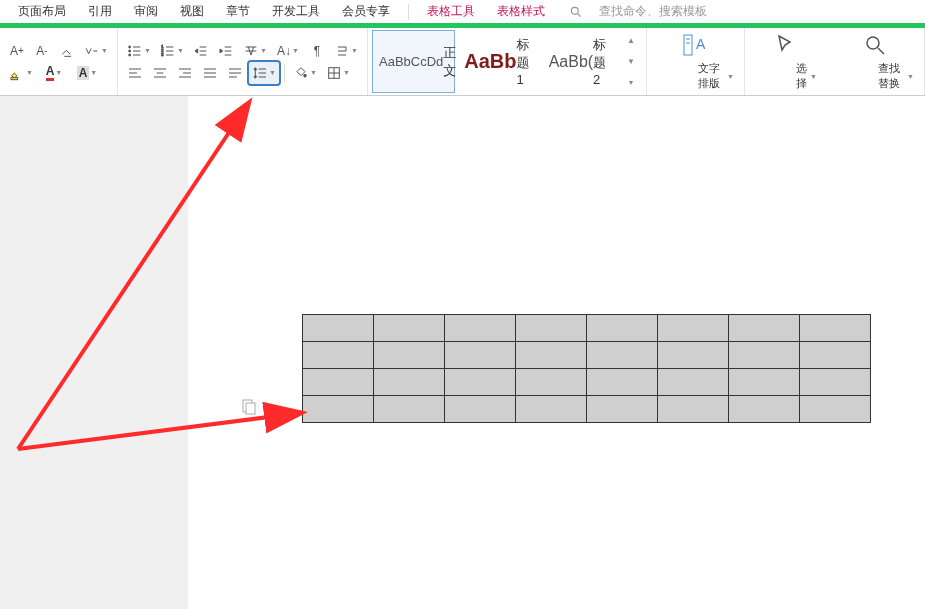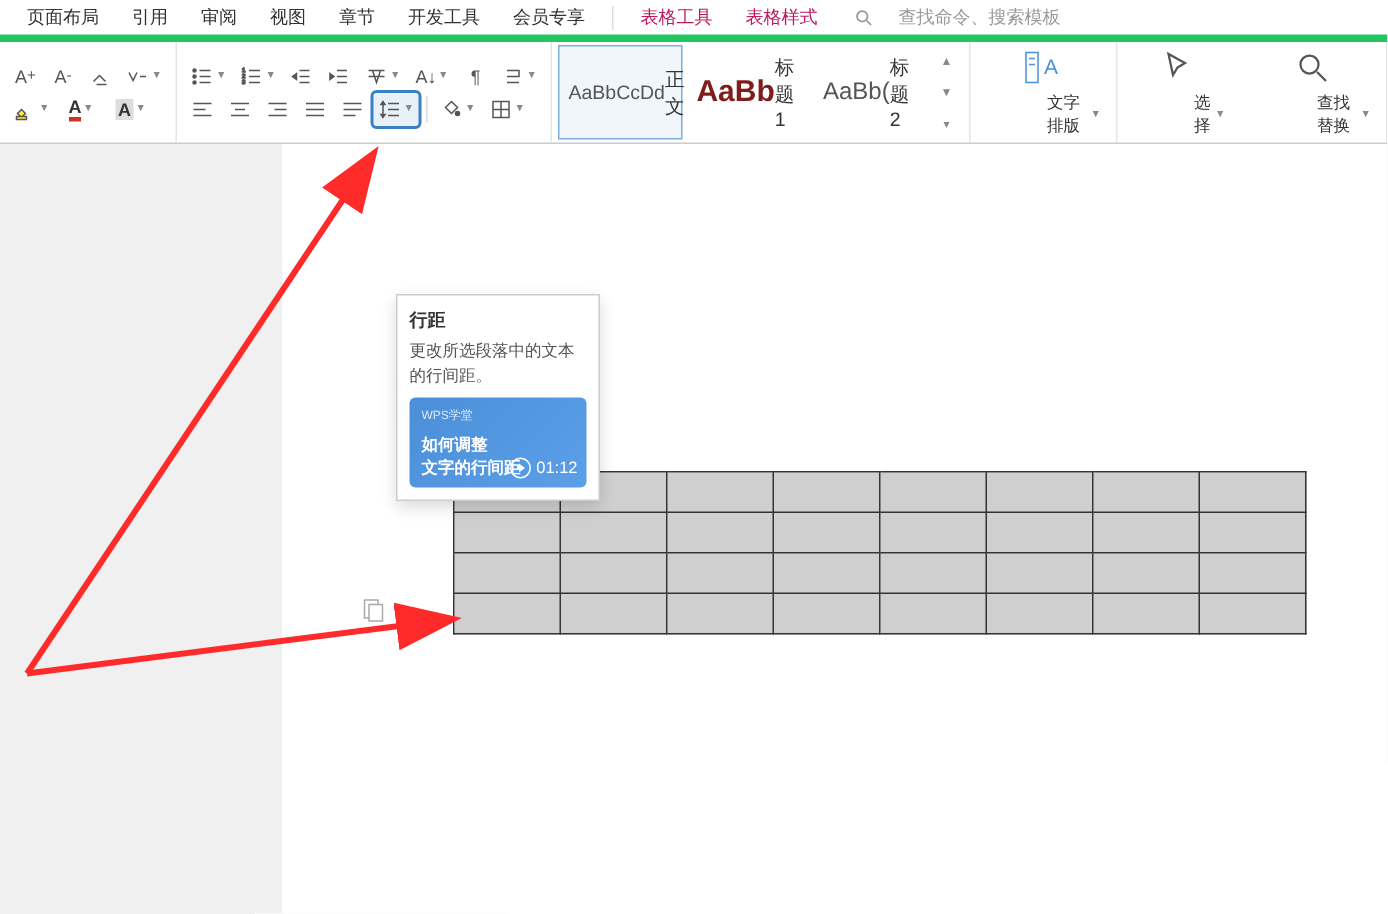--- a/index.html
+++ b/index.html
@@ -294,37 +294,20 @@
     <div class="action-label">
         <span>查找替换</span>
         <span class="dd-arrow">▼</span>
       </div>
   </div>
 </div>
 
 <div class="doc-area">
   <div class="page"></div>
 
-  <div class="tooltip-popup">
-    <div class="tooltip-title">行距</div>
-    <div class="tooltip-desc">更改所选段落中的文本的行间距。</div>
-    <div class="tooltip-video">
-      <div class="video-tag">WPS学堂</div>
-      <div>
-        <div class="video-title">如何调整</div>
-        <div class="video-title">文字的行间距</div>
-      </div>
-      <div class="video-time">
-        <span class="play-icon-circle">
-            <span class="play-triangle"></span>
-          </span>
-        <span>01:12</span>
-      </div>
-    </div>
-  </div>
 
   <table class="doc-table">
     <tbody>
         <tr>
           <td></td>
           <td></td>
           <td></td>
           <td></td>
           <td></td>
           <td></td>

